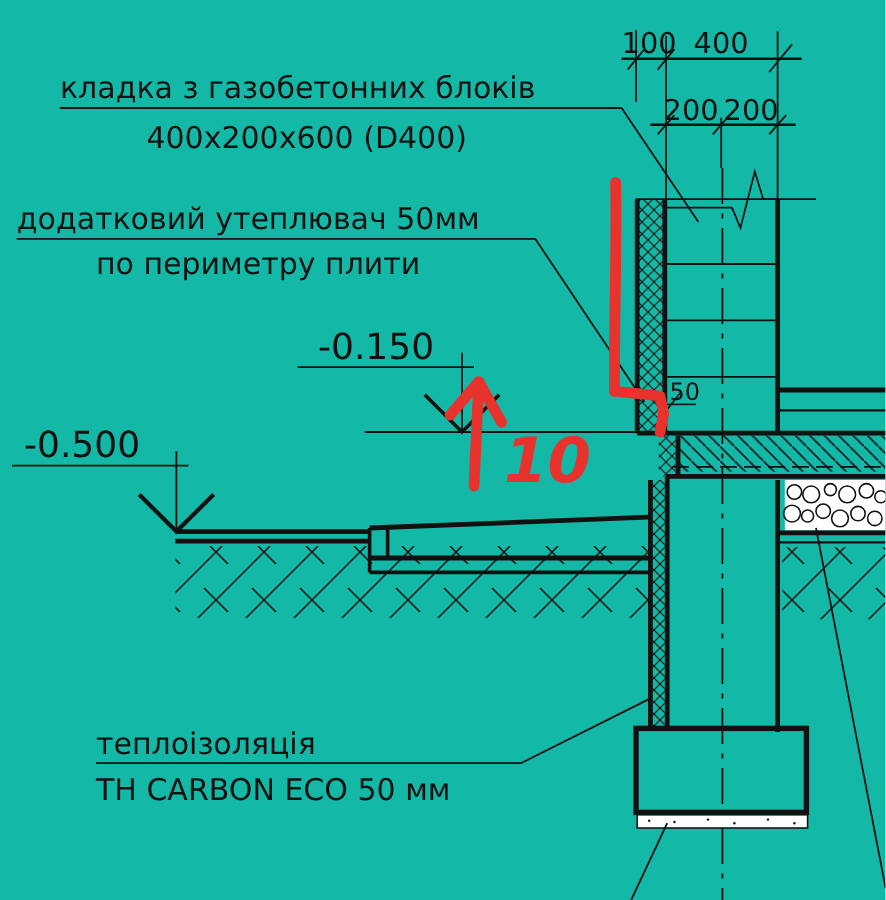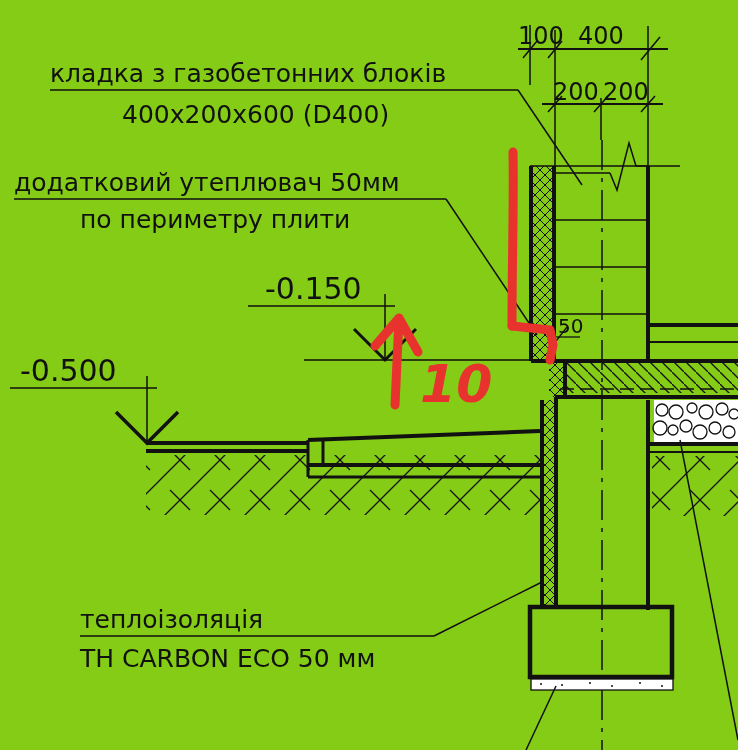--- a/index.html
+++ b/index.html
@@ -1,16 +1,16 @@
 <!DOCTYPE html>
 <html><head>
 <meta charset="utf-8">
 <style>
   html, body { margin:0; padding:0; background:#ffffff; }
-  #canvas { position:relative; width:738px; height:750px; overflow:hidden; background:#84cc16; }
+  #canvas { position:relative; width:738px; height:750px; overflow:hidden; background:#14b8a6; }
   svg { position:absolute; left:0; top:0; }
   .lbl { font-family:"DejaVu Sans", sans-serif; fill:#111111; }
 </style>
 </head>
 <body>
 
 <div id="canvas">
 <svg width="738" height="750" viewBox="0 0 738 750">
   <defs>
     <pattern id="crosshatch" width="10" height="10" patternUnits="userSpaceOnUse">

